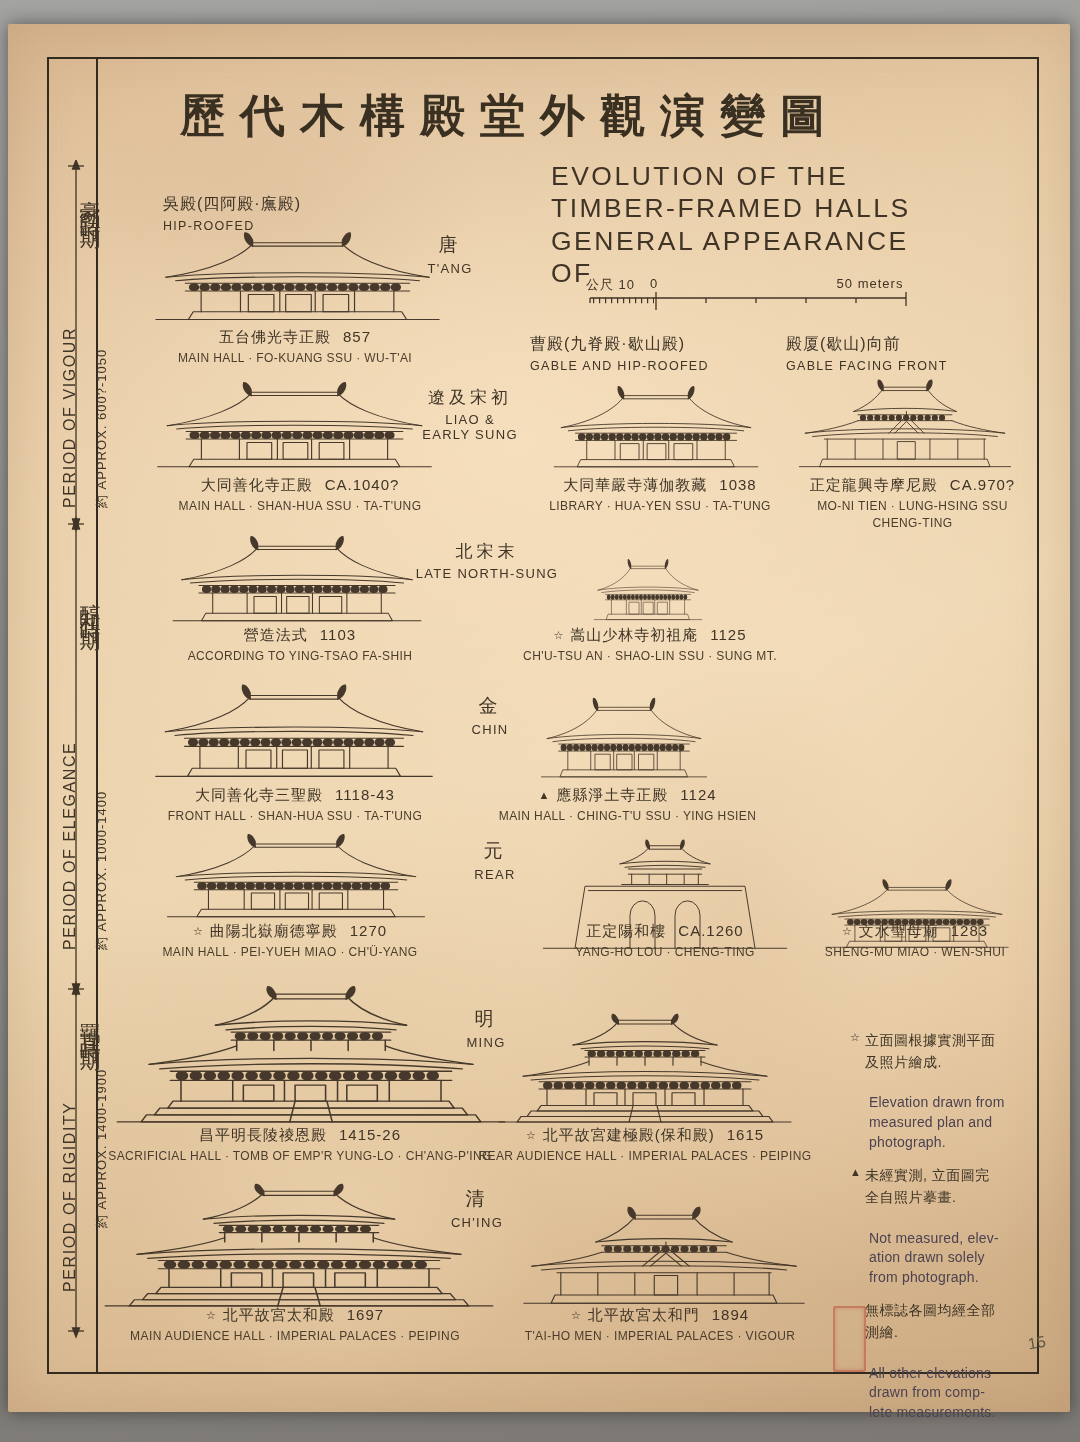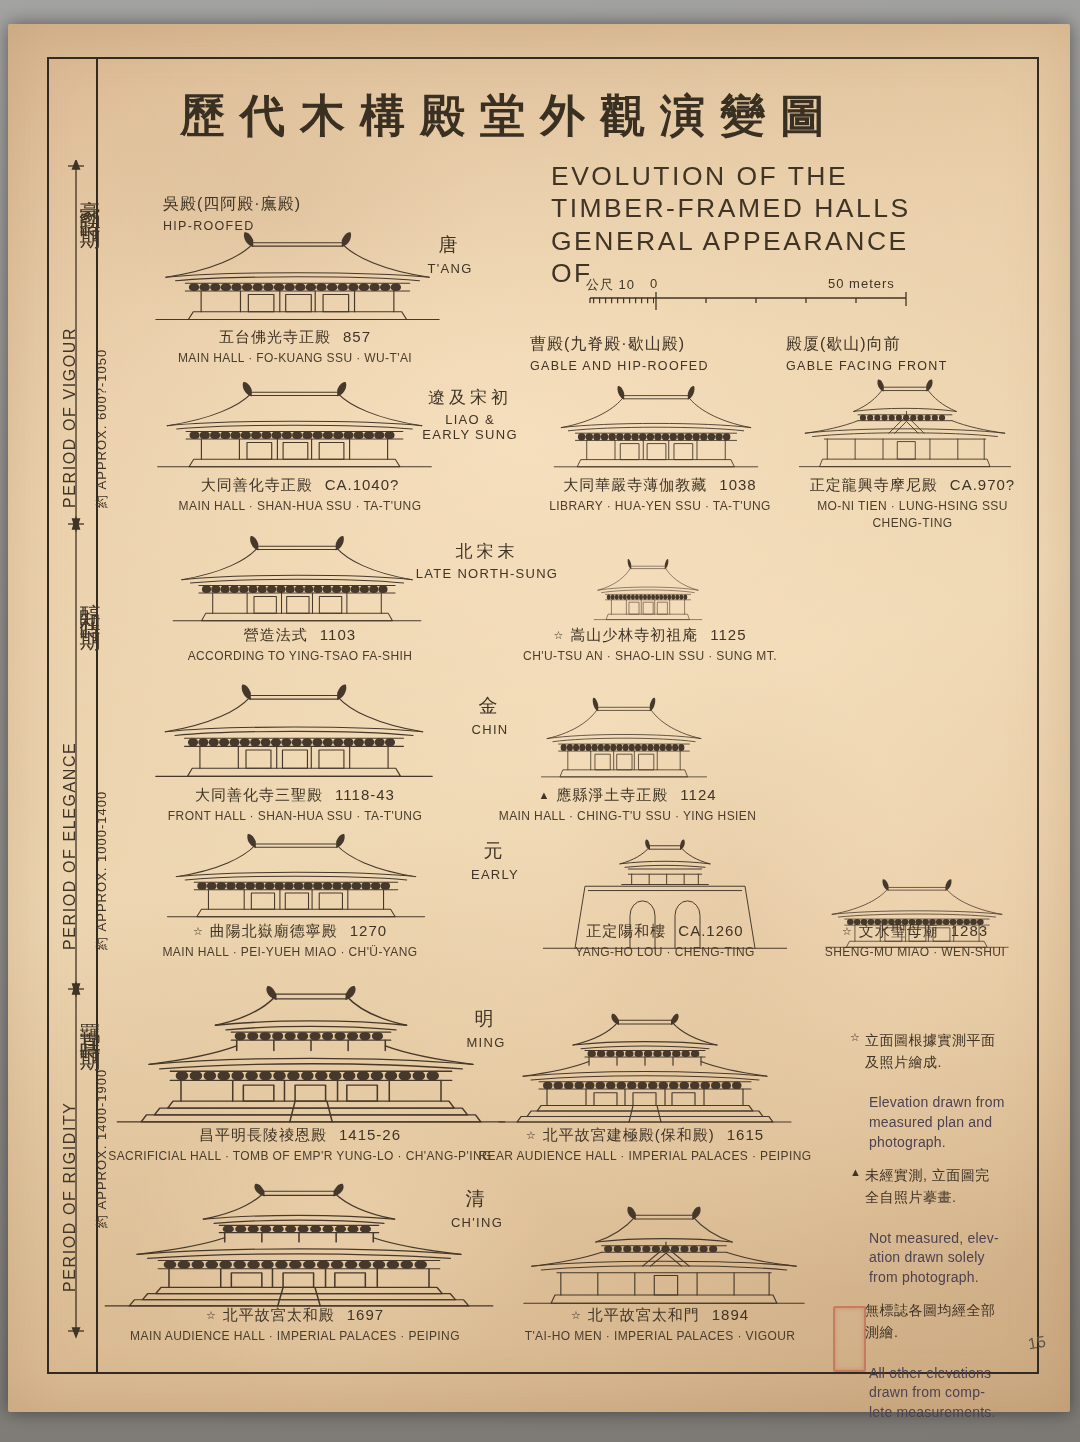--- a/index.html
+++ b/index.html
@@ -217,21 +217,21 @@
 
 <div class="abs title-cjk">歷代木構殿堂外觀演變圖</div>
 <div class="abs title-en">
   <div>EVOLUTION OF THE</div>
   <div>TIMBER-FRAMED HALLS</div>
   <div>GENERAL APPEARANCE OF</div>
 </div>
 
 <div class="scale-label" style="left:586px;top:276px">公尺 10</div>
 <div class="scale-label" style="left:650px;top:276px">0</div>
-<div class="scale-label" style="left:828px;top:276px;width:84px;text-align:left">50 meters</div>
+<div class="scale-label" style="left:828px;top:276px;width:84px;text-align:center">50 meters</div>
 <svg class="abs" style="left:584px;top:292px" width="340" height="24">
   <g stroke="#3f3426" stroke-width="1.3" fill="none">
     <line x1="6" y1="6" x2="322" y2="6"></line>
     <line x1="6" y1="6" x2="6" y2="11"></line>
     <g stroke-width="5.5">
       <line x1="9" y1="8.5" x2="70" y2="8.5" stroke-dasharray="1.2 4.8"></line>
     </g>
     <line x1="72" y1="0" x2="72" y2="18"></line>
     <line x1="122" y1="6" x2="122" y2="11"></line>
     <line x1="172" y1="6" x2="172" y2="11"></line>
@@ -266,21 +266,21 @@
 <div class="dyn" style="left:407px;top:540px;width:160px">
   <div class="dyn-cjk" style="font-size:17px">北宋末</div>
   <div class="dyn-en">LATE NORTH-SUNG</div>
 </div>
 <div class="dyn" style="left:440px;top:693px;width:100px">
   <div class="dyn-cjk">金</div>
   <div class="dyn-en">CHIN</div>
 </div>
 <div class="dyn" style="left:445px;top:838px;width:100px">
   <div class="dyn-cjk">元</div>
-  <div class="dyn-en">EARLY</div>
+  <div class="dyn-en">REAR</div>
 </div>
 <div class="dyn" style="left:436px;top:1006px;width:100px">
   <div class="dyn-cjk">明</div>
   <div class="dyn-en">MING</div>
 </div>
 <div class="dyn" style="left:427px;top:1186px;width:100px">
   <div class="dyn-cjk">清</div>
   <div class="dyn-en">CH'ING</div>
 </div>
 

